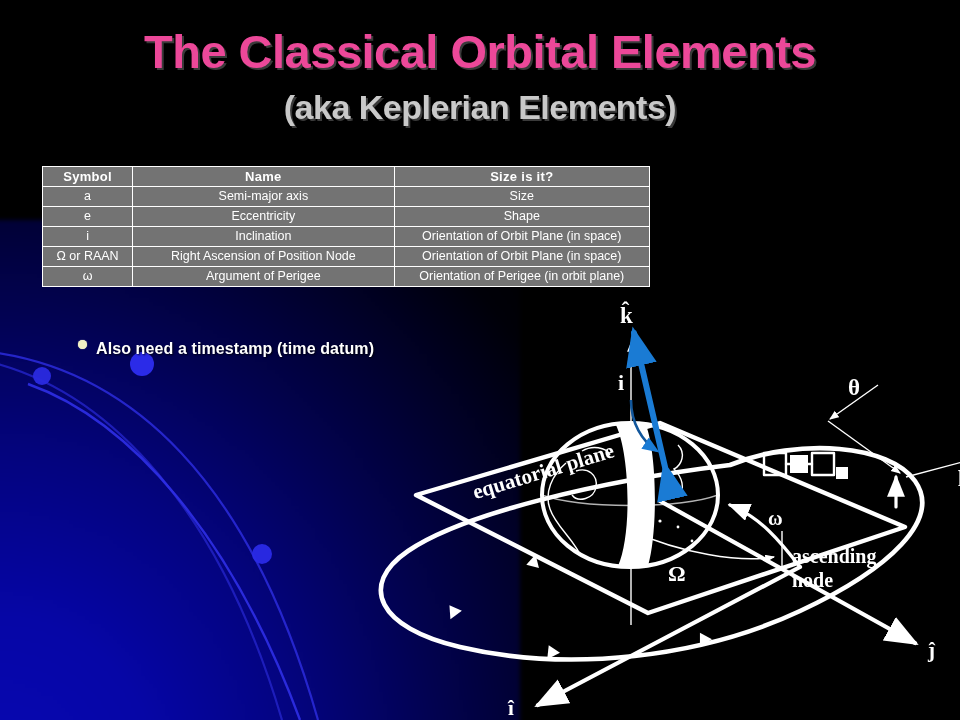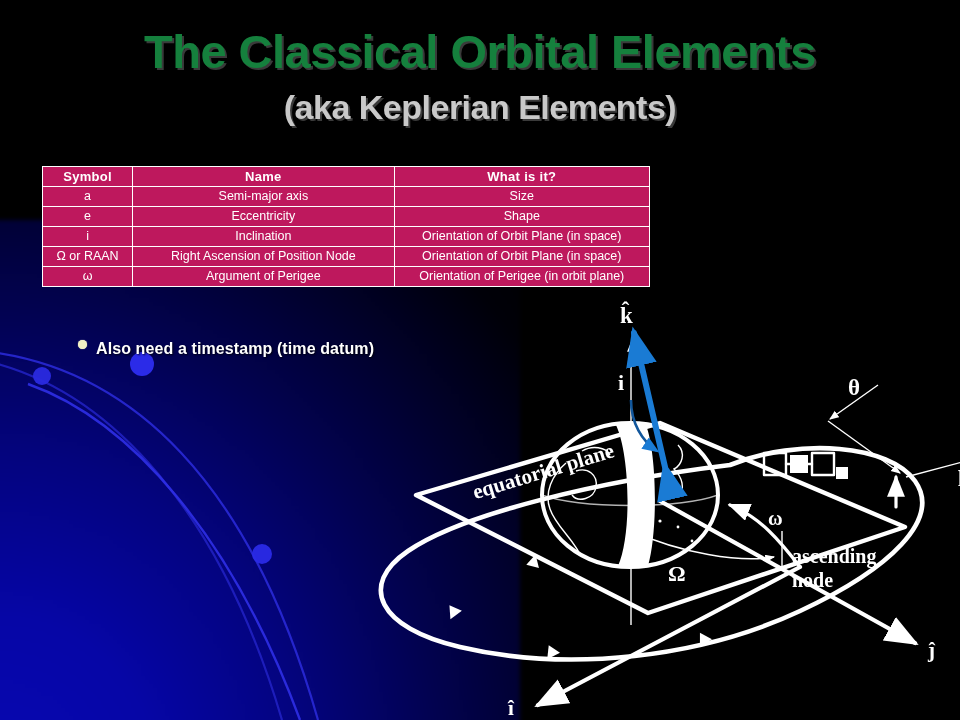--- a/index.html
+++ b/index.html
@@ -22,37 +22,37 @@
     filter:blur(2px);
   }
   .bg-arcs { position:absolute; left:0; bottom:0; width:420px; height:420px; }
 
   
   #title-block {
     position:absolute; top:28px; left:0; width:960px;
     text-align:center; z-index:5;
   }
   #title-main {
-    font-size:47px; font-weight:bold; color:#15803d;
+    font-size:47px; font-weight:bold; color:#ec4899;
     letter-spacing:-0.5px; line-height:1.03;
     text-shadow:2px 2px 0 #3a3a3a, 3px 3px 4px rgba(0,0,0,.9);
   }
   #title-sub {
     font-size:34px; font-weight:bold; color:#c9c9c9;
     letter-spacing:-0.5px; line-height:1.12; margin-top:12px;
     text-shadow:2px 2px 0 #3a3a3a, 3px 3px 4px rgba(0,0,0,.9);
   }
 
   
   #coe-table {
     position:absolute; left:42px; top:166px;
     width:608px;
     border-collapse:collapse;
     z-index:6;
-    background:#be185d;
+    background:#737373;
   }
   #coe-table th, #coe-table td {
     border:1px solid #ffffff;
     color:#ffffff;
     text-align:center;
     font-size:12.5px;
     line-height:1.05;
     padding:2px 2px;
     height:20px;
     white-space:nowrap;
@@ -109,21 +109,21 @@
 <div id="title-block">
   <div id="title-main">The Classical Orbital Elements</div>
   <div id="title-sub">(aka Keplerian Elements)</div>
 </div>
 
 <table id="coe-table">
   <thead>
     <tr>
       <th class="col-sym">Symbol</th>
       <th class="col-name">Name</th>
-      <th class="col-what">What is it?</th>
+      <th class="col-what">Size is it?</th>
     </tr>
   </thead>
   <tbody>
     <tr>
       <td>a</td>
       <td>Semi-major axis</td>
       <td>Size</td>
     </tr>
     <tr>
       <td>e</td>

